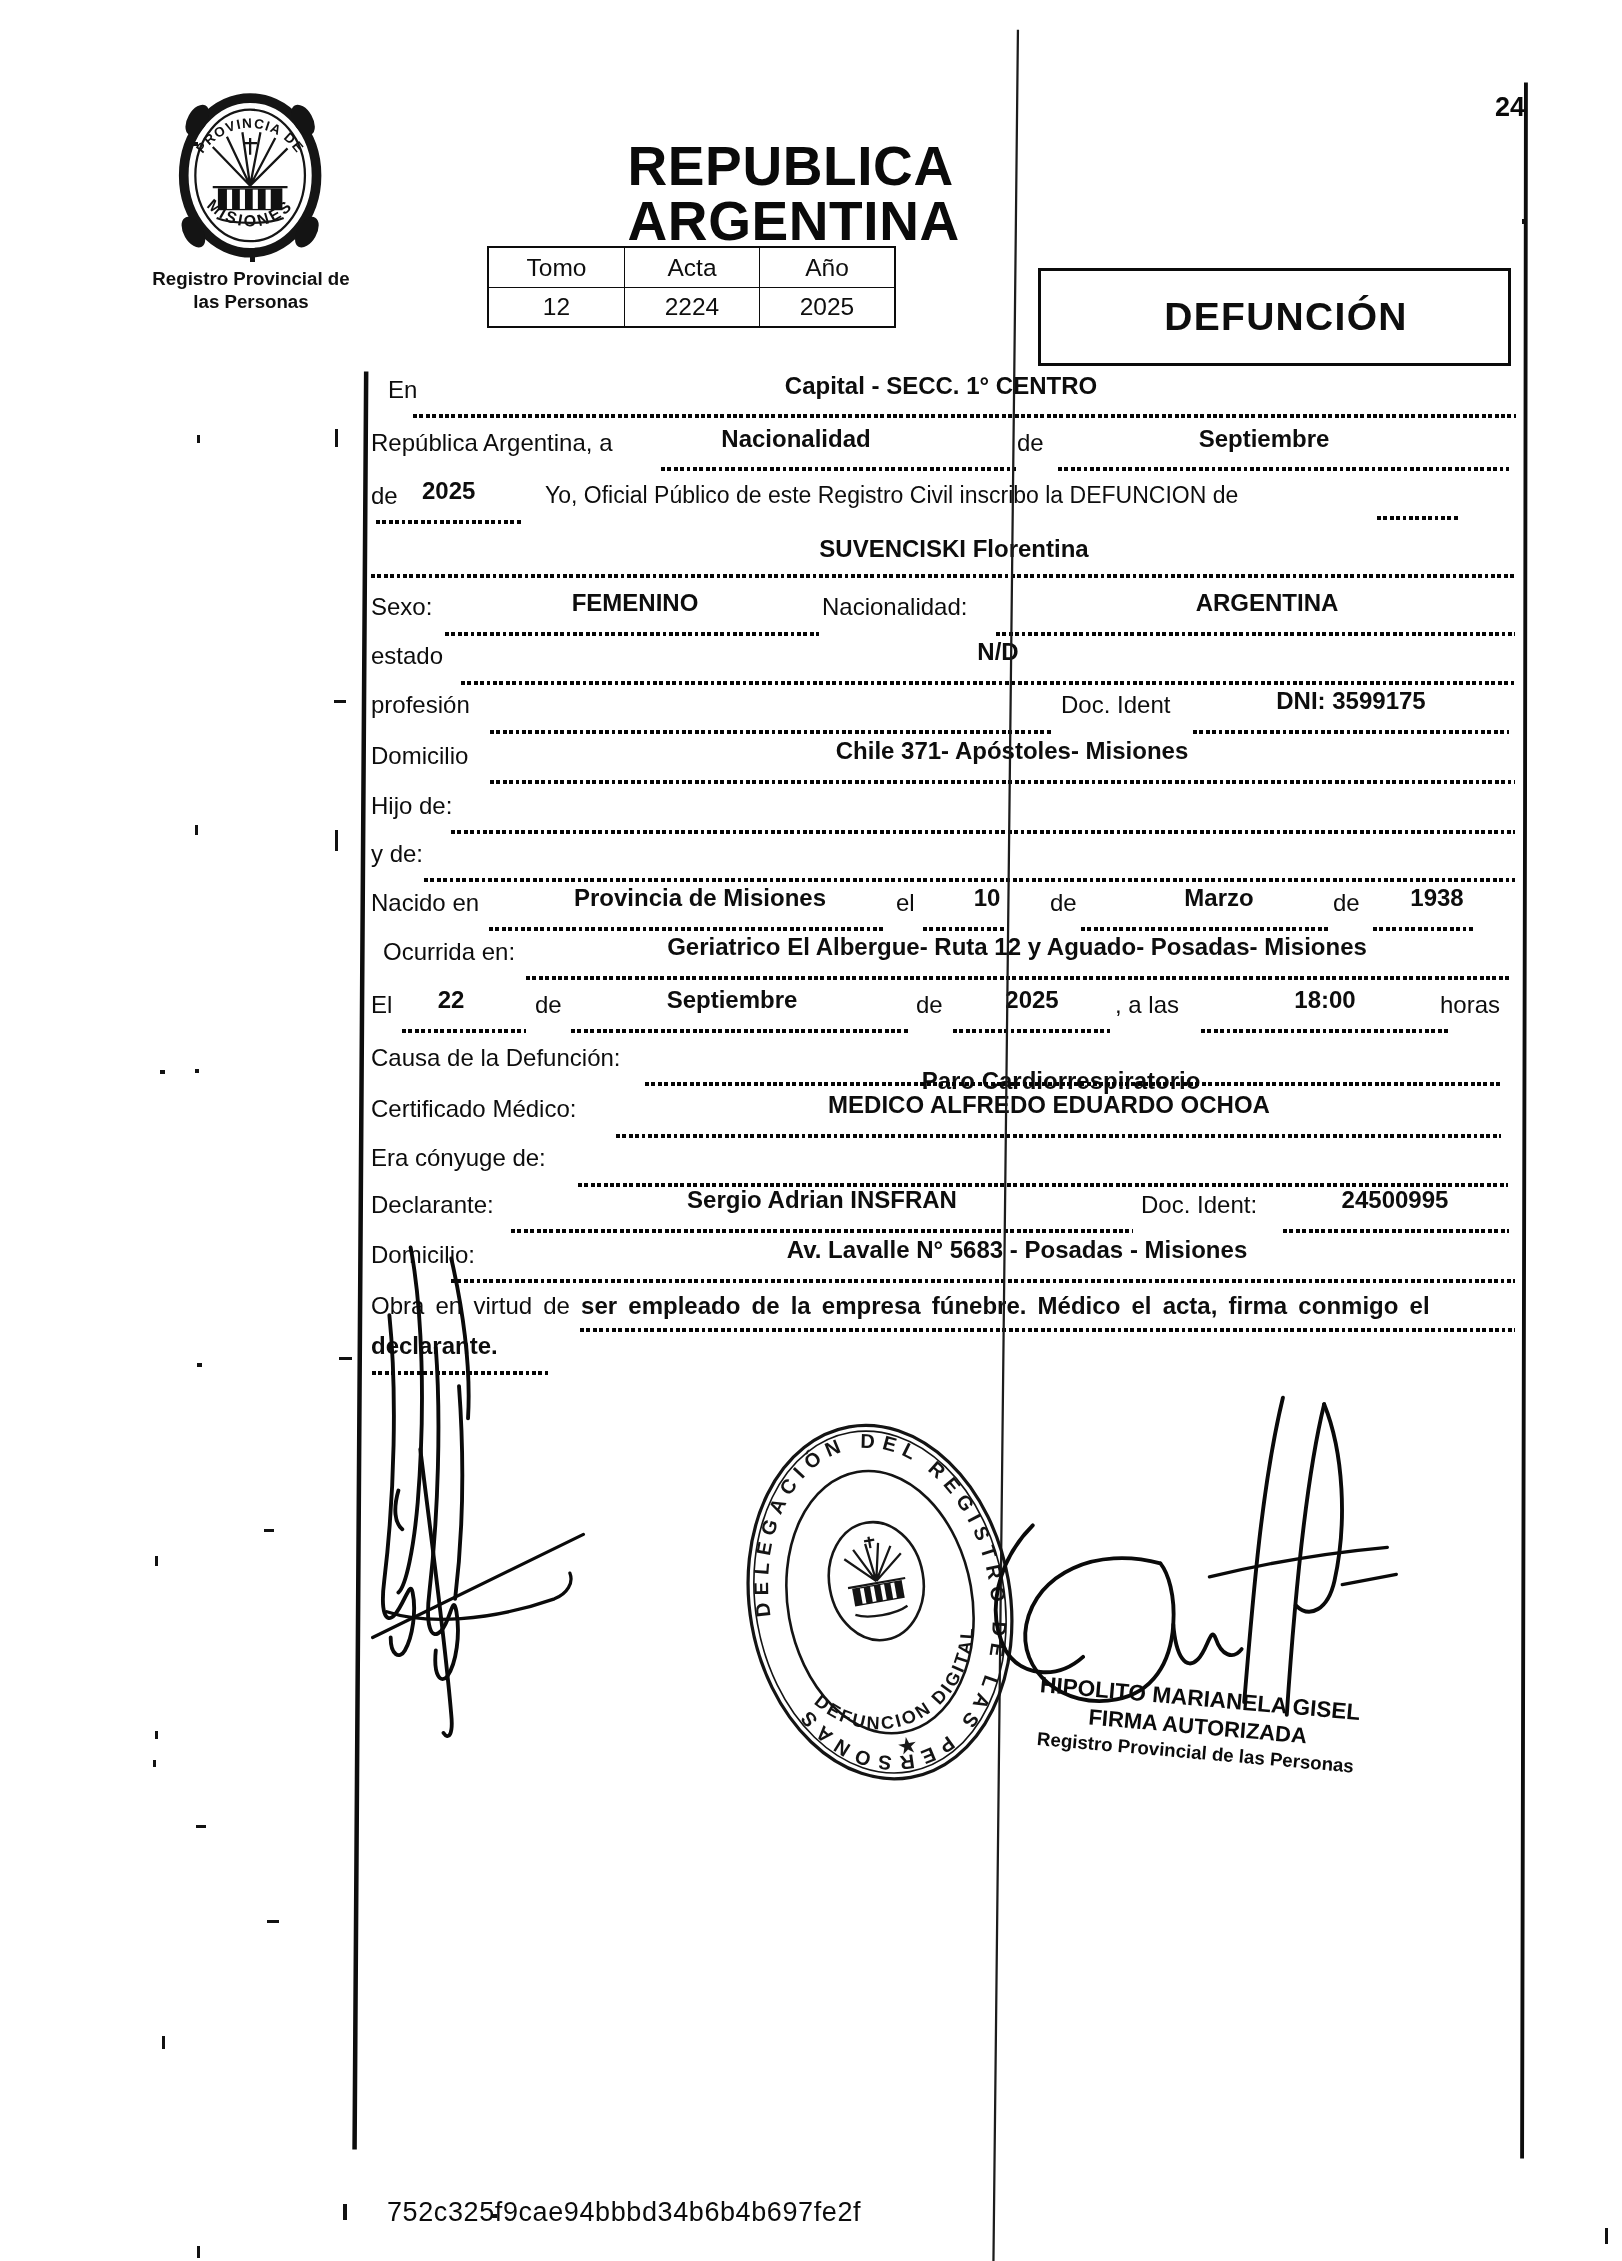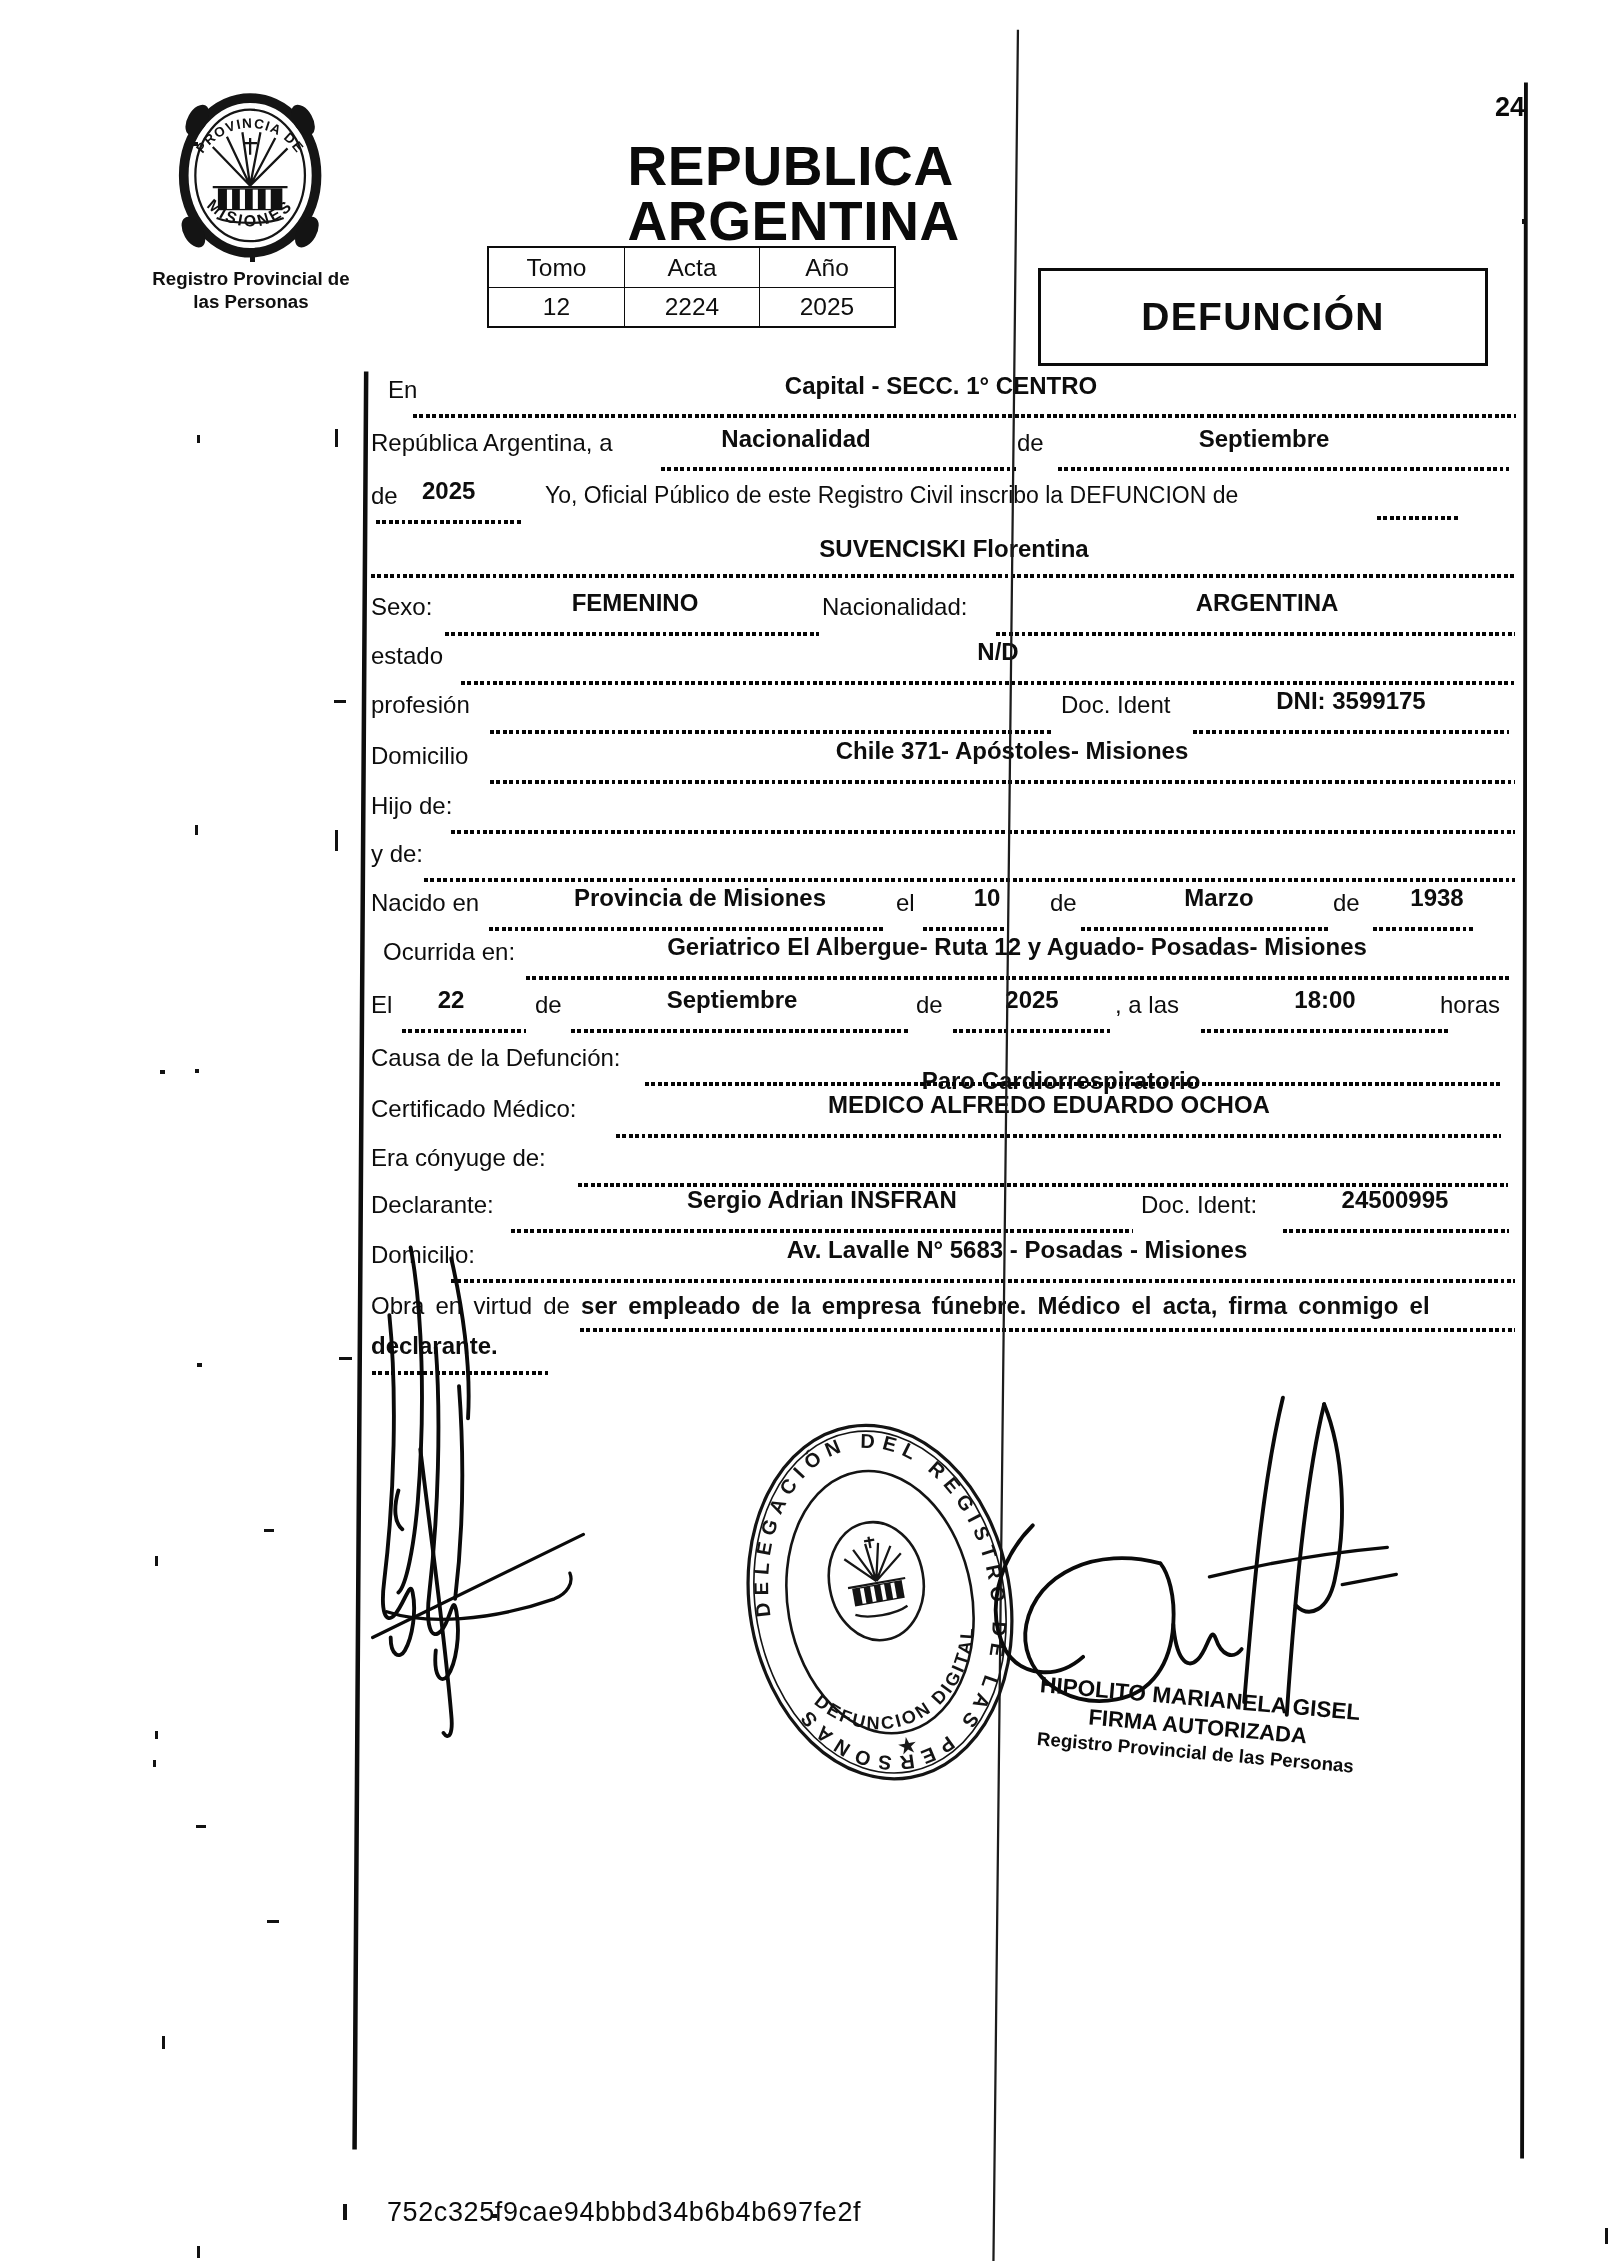--- a/index.html
+++ b/index.html
@@ -14,21 +14,21 @@
   .orgline{position:absolute;font:600 18.7px/1.15 "Liberation Sans",sans-serif;color:#101010;}
   .pagenum{position:absolute;font:700 27px/1 "Liberation Sans",sans-serif;color:#0a0a0a;}
   .acta{position:absolute;left:487px;top:246px;width:405px;height:78px;border:2.6px solid #0c0c0c;
         display:grid;grid-template-columns:1fr 1fr 1fr;grid-template-rows:1fr 1fr;}
   .acta>div{display:flex;align-items:center;justify-content:center;font:400 24.5px "Liberation Sans",sans-serif;
         border-left:1.9px solid #0c0c0c;border-top:1.9px solid #0c0c0c;}
   .acta>div:nth-child(1),.acta>div:nth-child(2),.acta>div:nth-child(3){border-top:none;}
   .acta>div:nth-child(1),.acta>div:nth-child(4){border-left:none;}
   .defbox{position:absolute;left:1038px;top:268px;width:444px;height:92px;border:3.2px solid #0b0b0b;
         display:flex;align-items:center;justify-content:center;font:600 39px "Liberation Sans",sans-serif;
-        letter-spacing:1.3px;color:#0e0e0e;}
+        letter-spacing:1.3px;color:#0e0e0e;padding-left:23px;}
   .hash{position:absolute;left:387px;top:2197px;font:400 27px "Liberation Sans",sans-serif;letter-spacing:0.6px;color:#0b0b0b;}
   .sigblock{position:absolute;left:1041px;top:1671px;width:322px;transform:rotate(5deg);transform-origin:left top;
         text-align:center;color:#0b0b0b;}
   .sigblock .l1{font:700 22.6px/1.25 "Liberation Sans",sans-serif;}
   .sigblock .l2{font:700 22px/1.25 "Liberation Sans",sans-serif;}
   .sigblock .l3{font:700 18.7px/1.3 "Liberation Sans",sans-serif;}
   svg text{font-family:"Liberation Sans",sans-serif;}
 </style>
 </head>
 <body>

